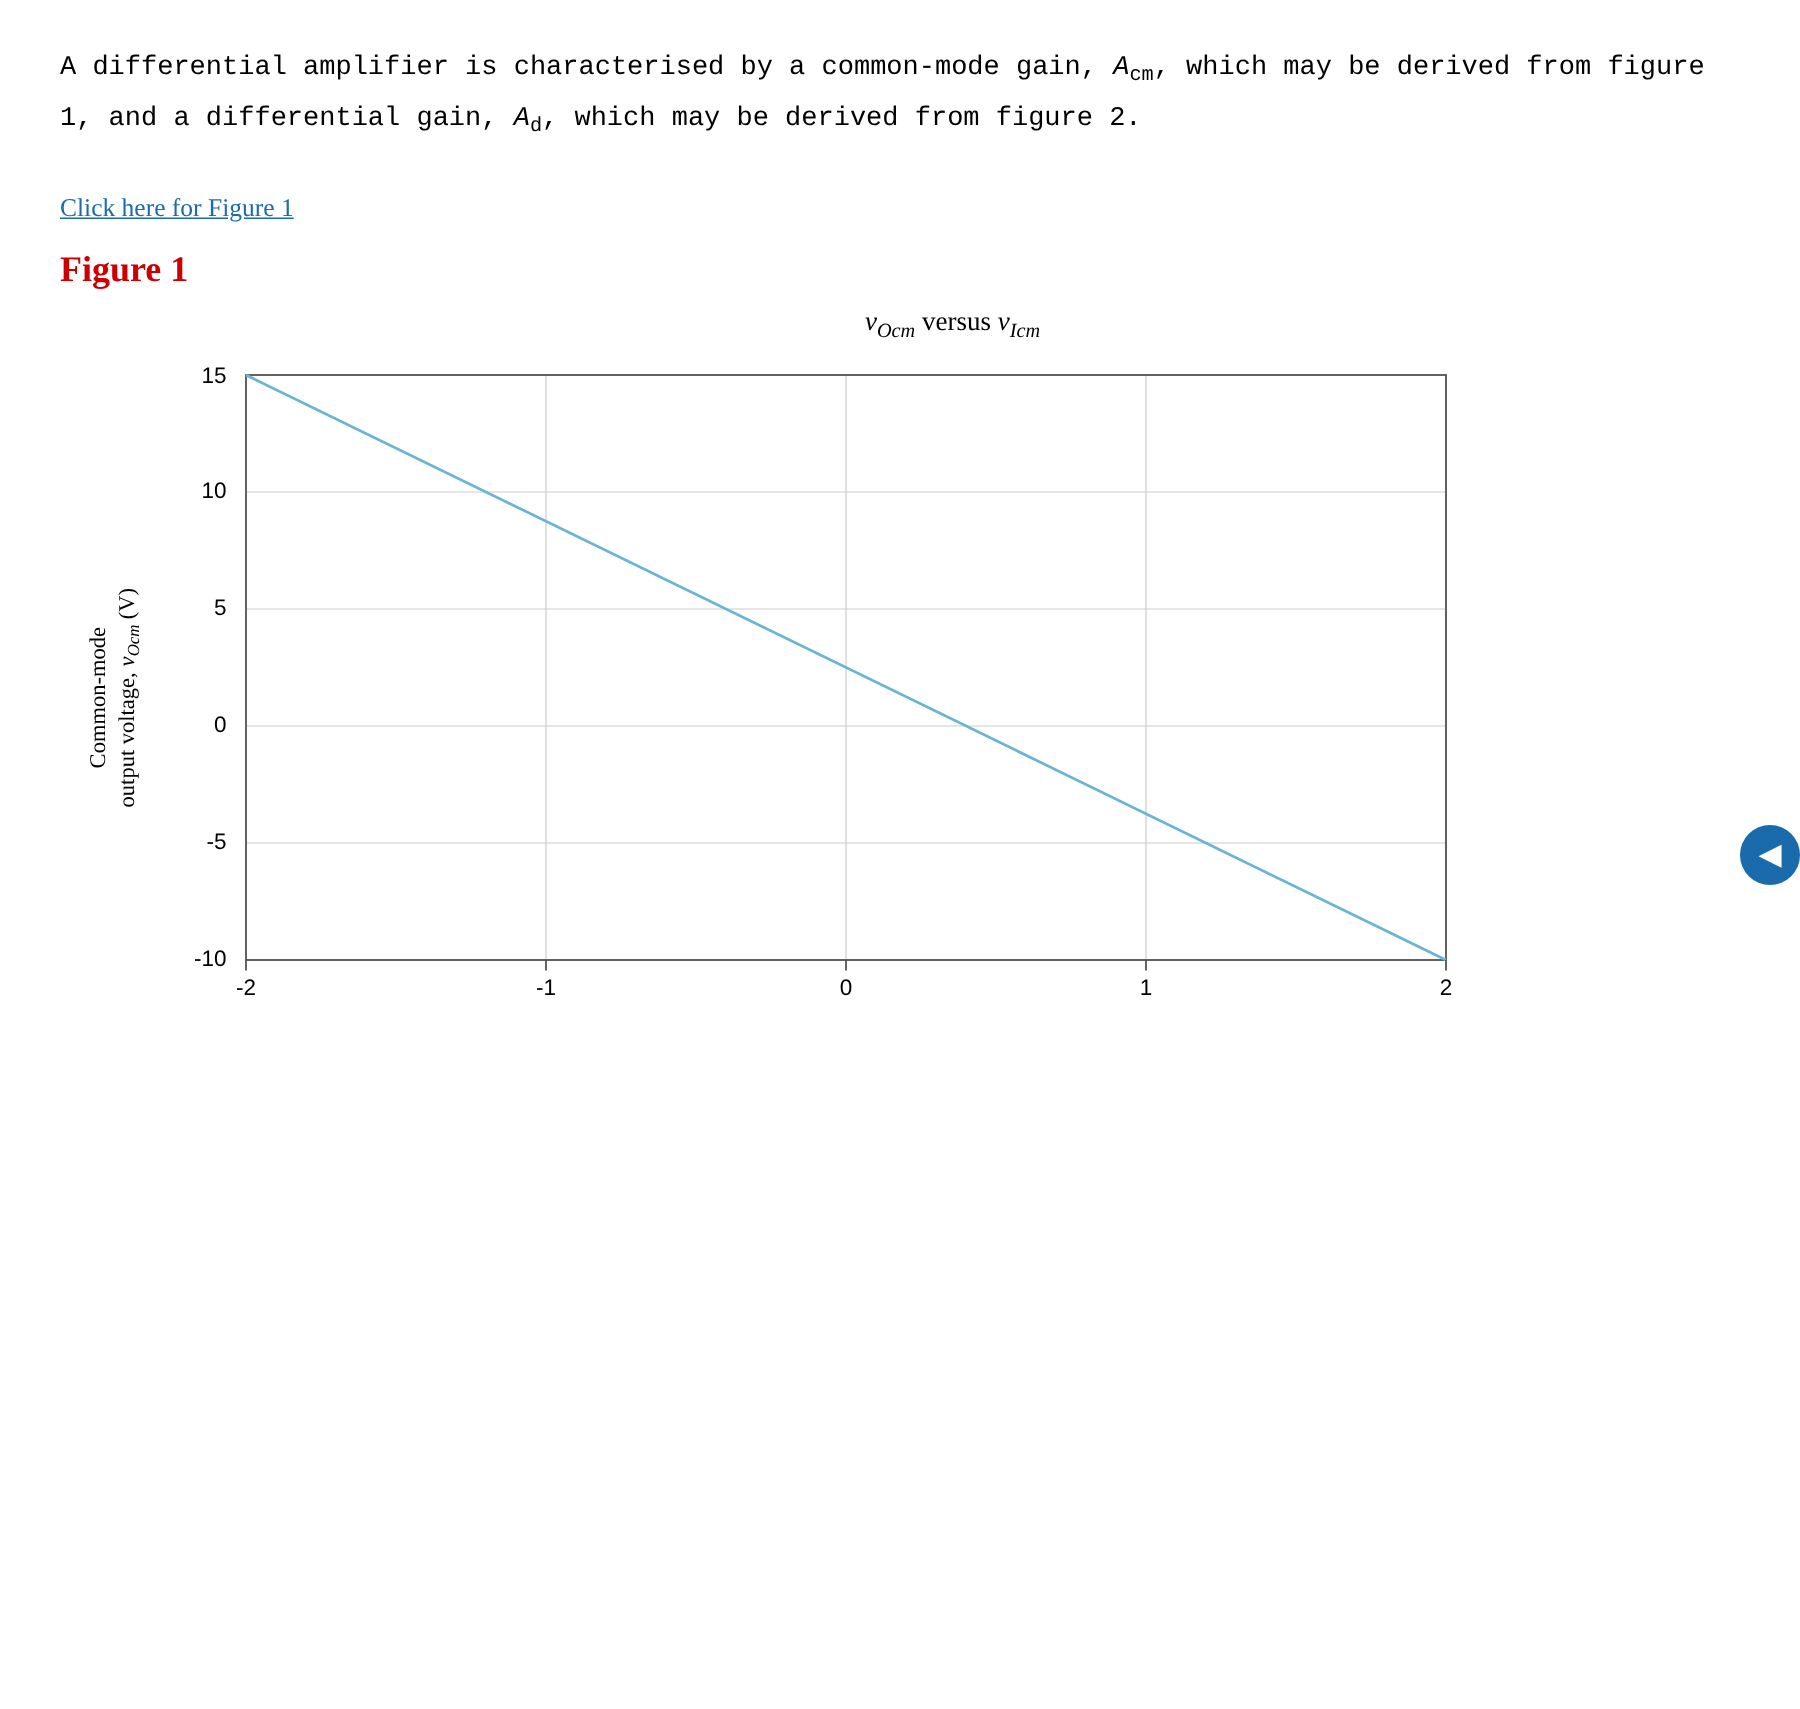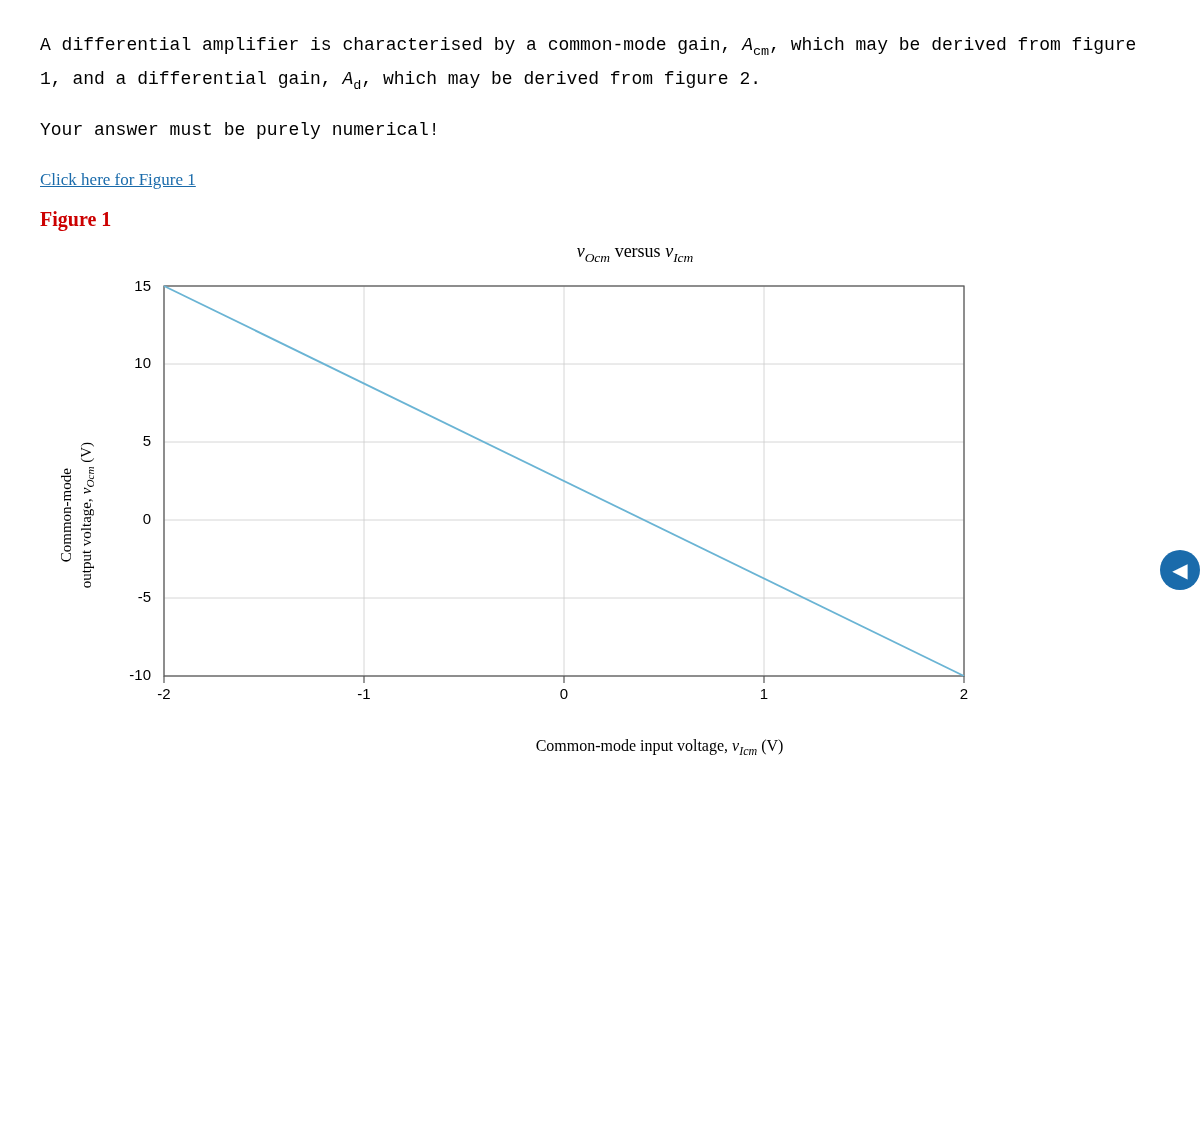--- a/index.html
+++ b/index.html
@@ -22,21 +22,21 @@
     .link-figure {
       color: #1a6bab;
       cursor: pointer;
       font-size: 17px;
       display: inline-block;
       margin-top: 14px;
       margin-bottom: 18px;
     }
     .figure-label {
       color: #cc0000;
-      font-size: 20px;
+      font-size: 24px;
       font-weight: bold;
       margin-bottom: 10px;
     }
     .chart-title {
       text-align: center;
       font-style: italic;
       font-size: 18px;
       margin-bottom: 6px;
       margin-left: 70px;
     }
@@ -59,20 +59,21 @@
       writing-mode: vertical-rl;
       transform: rotate(180deg);
       font-size: 15px;
       text-align: center;
       line-height: 1.3;
     }
     .chart-area {
       display: flex;
       flex-direction: column;
       flex: 1;
+      gap: 20px;
     }
     .svg-chart {
       display: block;
     }
     .x-axis-label {
       text-align: center;
       font-size: 16px;
       margin-top: 6px;
       margin-left: 50px;
     }
@@ -104,21 +105,20 @@
 
 
 
 <div class="text-block">
   <p>
     <span>A differential amplifier is characterised by a common-mode gain, </span><span class="italic">A</span><sub>cm</sub><span>, which may be derived from figure 1, and a differential gain, </span><span class="italic">A</span><sub>d</sub><span>, which may be derived from figure 2.</span>
   </p>
 </div>
 
 <div class="text-block" style="margin-top:18px;">
-  <p>Your answer must be purely numerical!</p>
 </div>
 
 <a class="link-figure" href="#">Click here for Figure 1</a>
 
 <div class="figure-label">Figure 1</div>
 
 <div class="chart-title">
   <span class="italic">v<sub>Ocm</sub></span>
   <span class="normal"> versus </span>
   <span class="italic">v<sub>Icm</sub></span>
@@ -177,23 +177,20 @@
 
       <text x="855" y="428" text-anchor="middle" font-family="Arial, sans-serif" font-size="15" fill="#000">2</text>
 
       <line x1="55" y1="405" x2="55" y2="412" stroke="#555" stroke-width="1.2"></line>
       <line x1="255" y1="405" x2="255" y2="412" stroke="#555" stroke-width="1.2"></line>
       <line x1="455" y1="405" x2="455" y2="412" stroke="#555" stroke-width="1.2"></line>
       <line x1="655" y1="405" x2="655" y2="412" stroke="#555" stroke-width="1.2"></line>
       <line x1="855" y1="405" x2="855" y2="412" stroke="#555" stroke-width="1.2"></line>
     </svg>
 
-    <div class="x-axis-label">
-      <span>Common-mode input voltage, <span class="italic">v<sub>Icm</sub></span> (V)</span>
-    </div>
   </div>
 </div>
 
 
 <div class="feedback-btn">
   <span>◀</span>
 </div>
 
 
 

